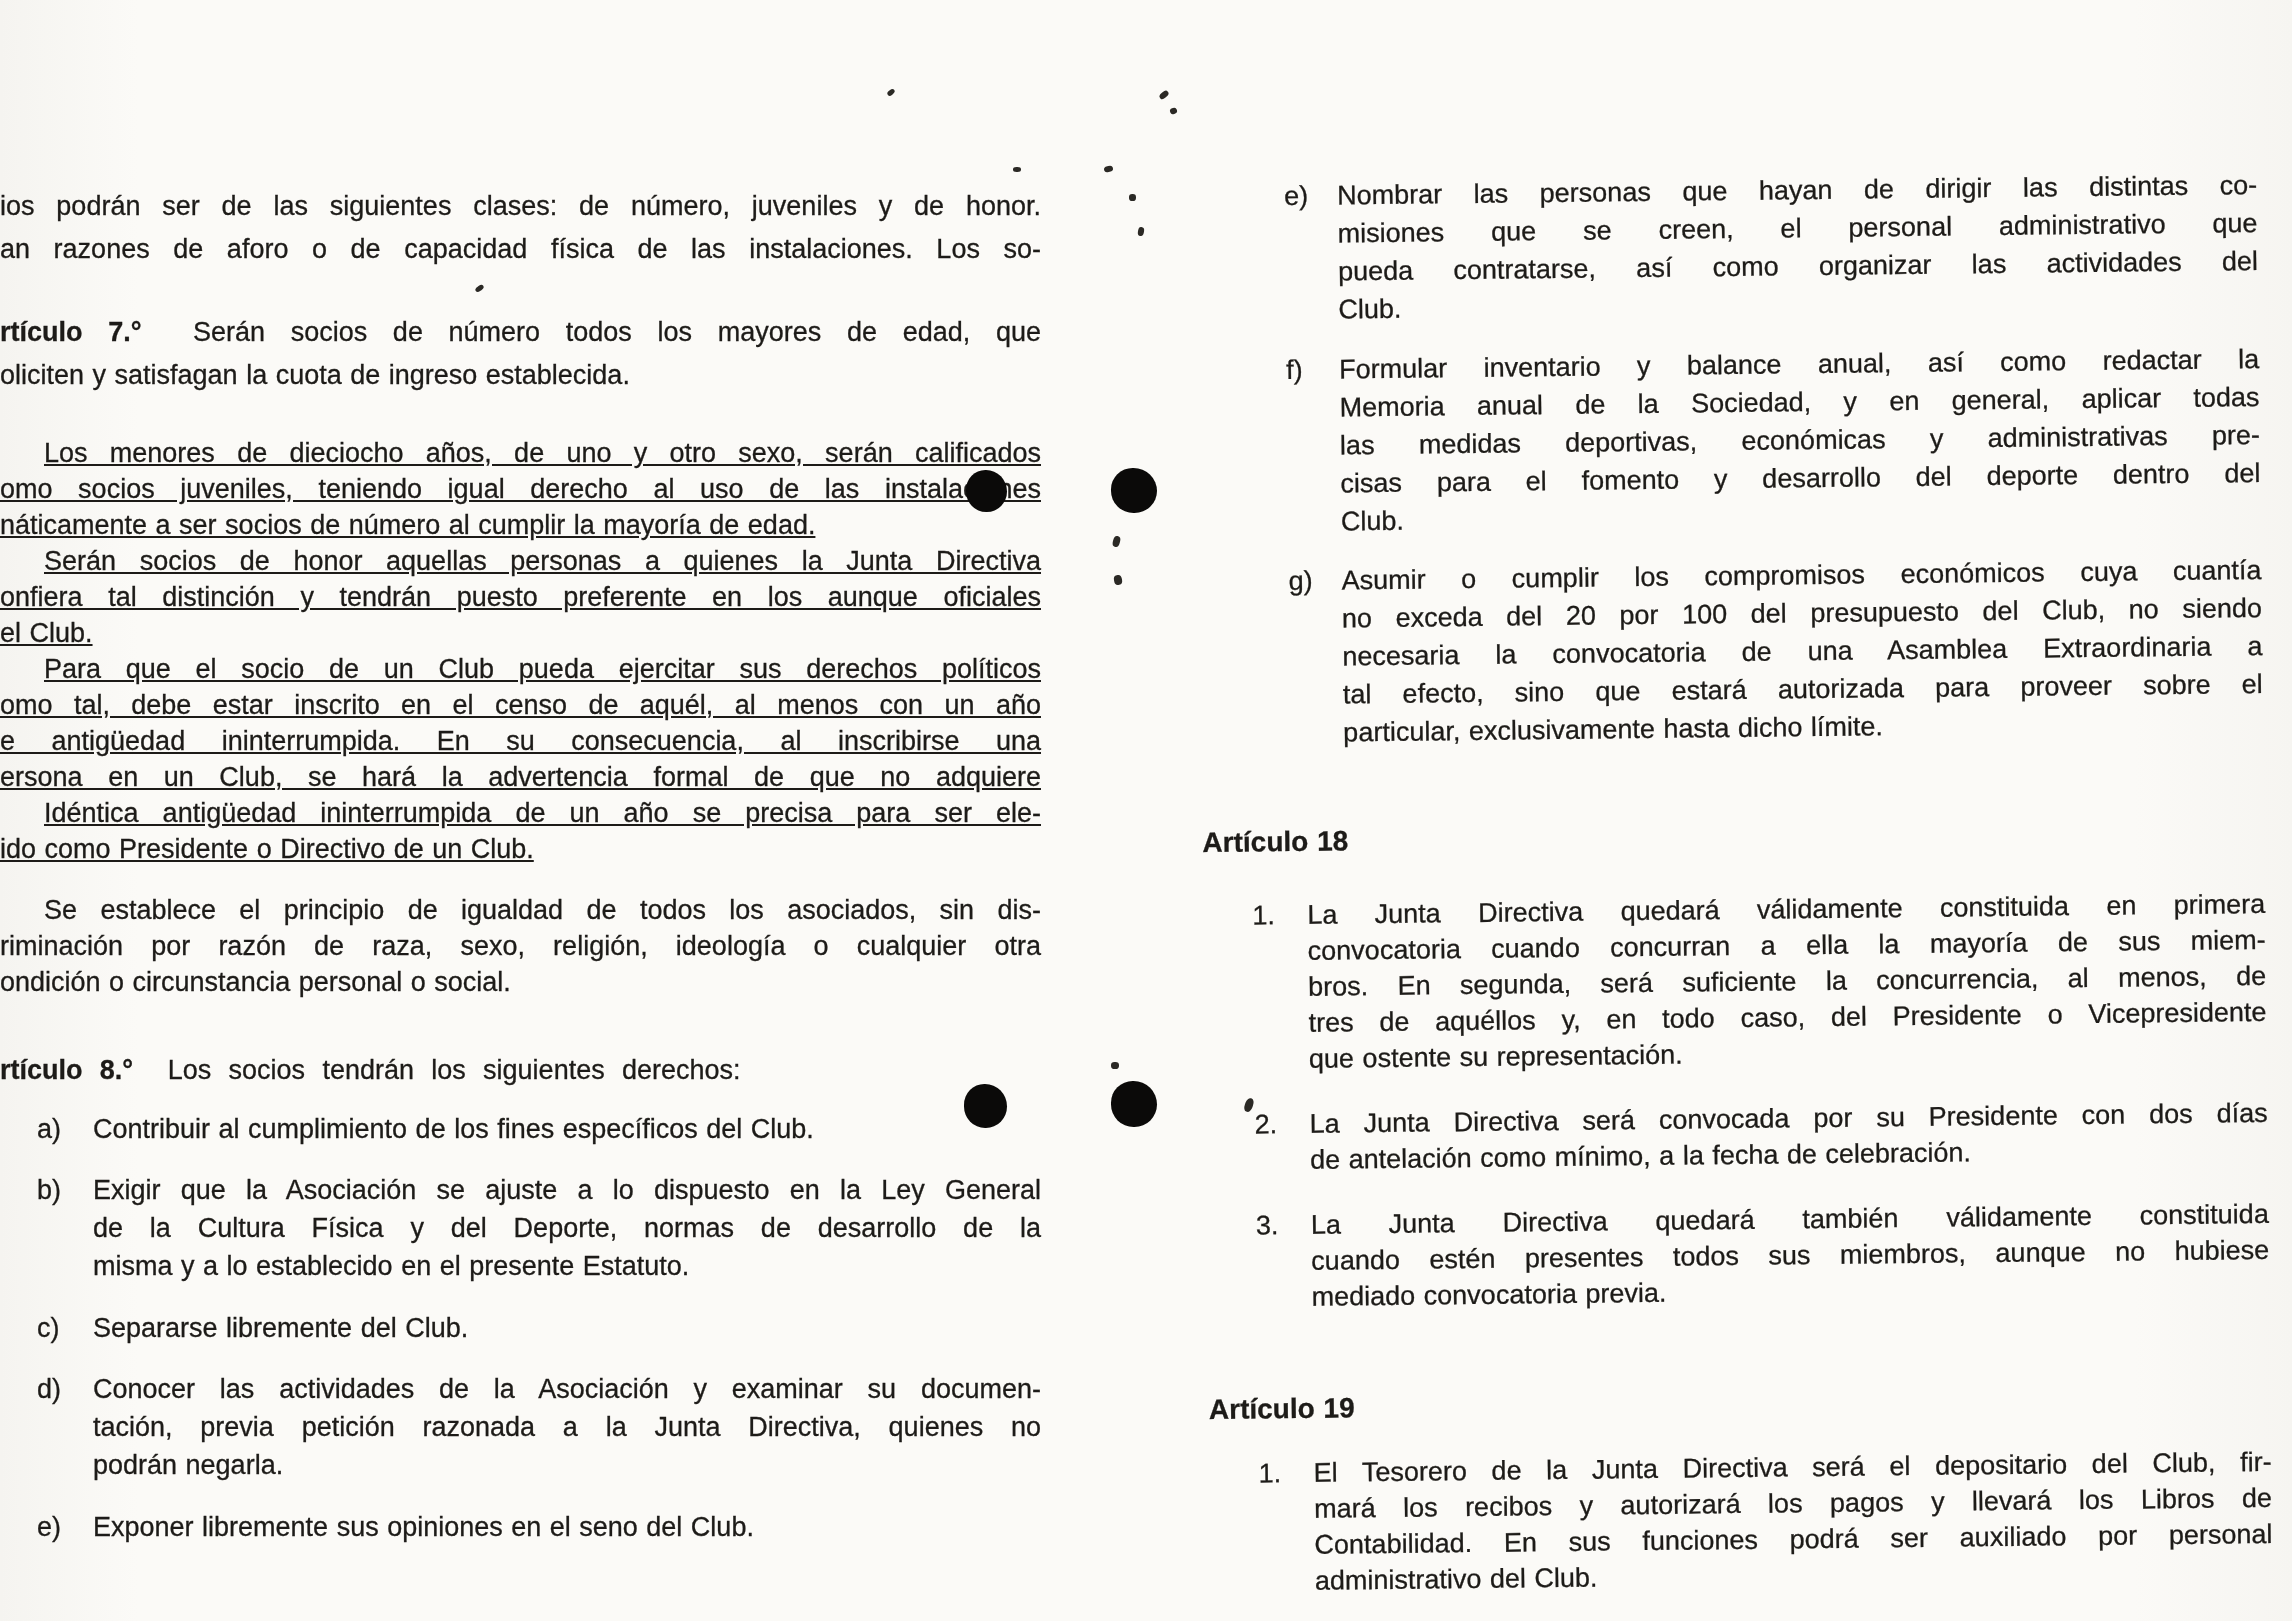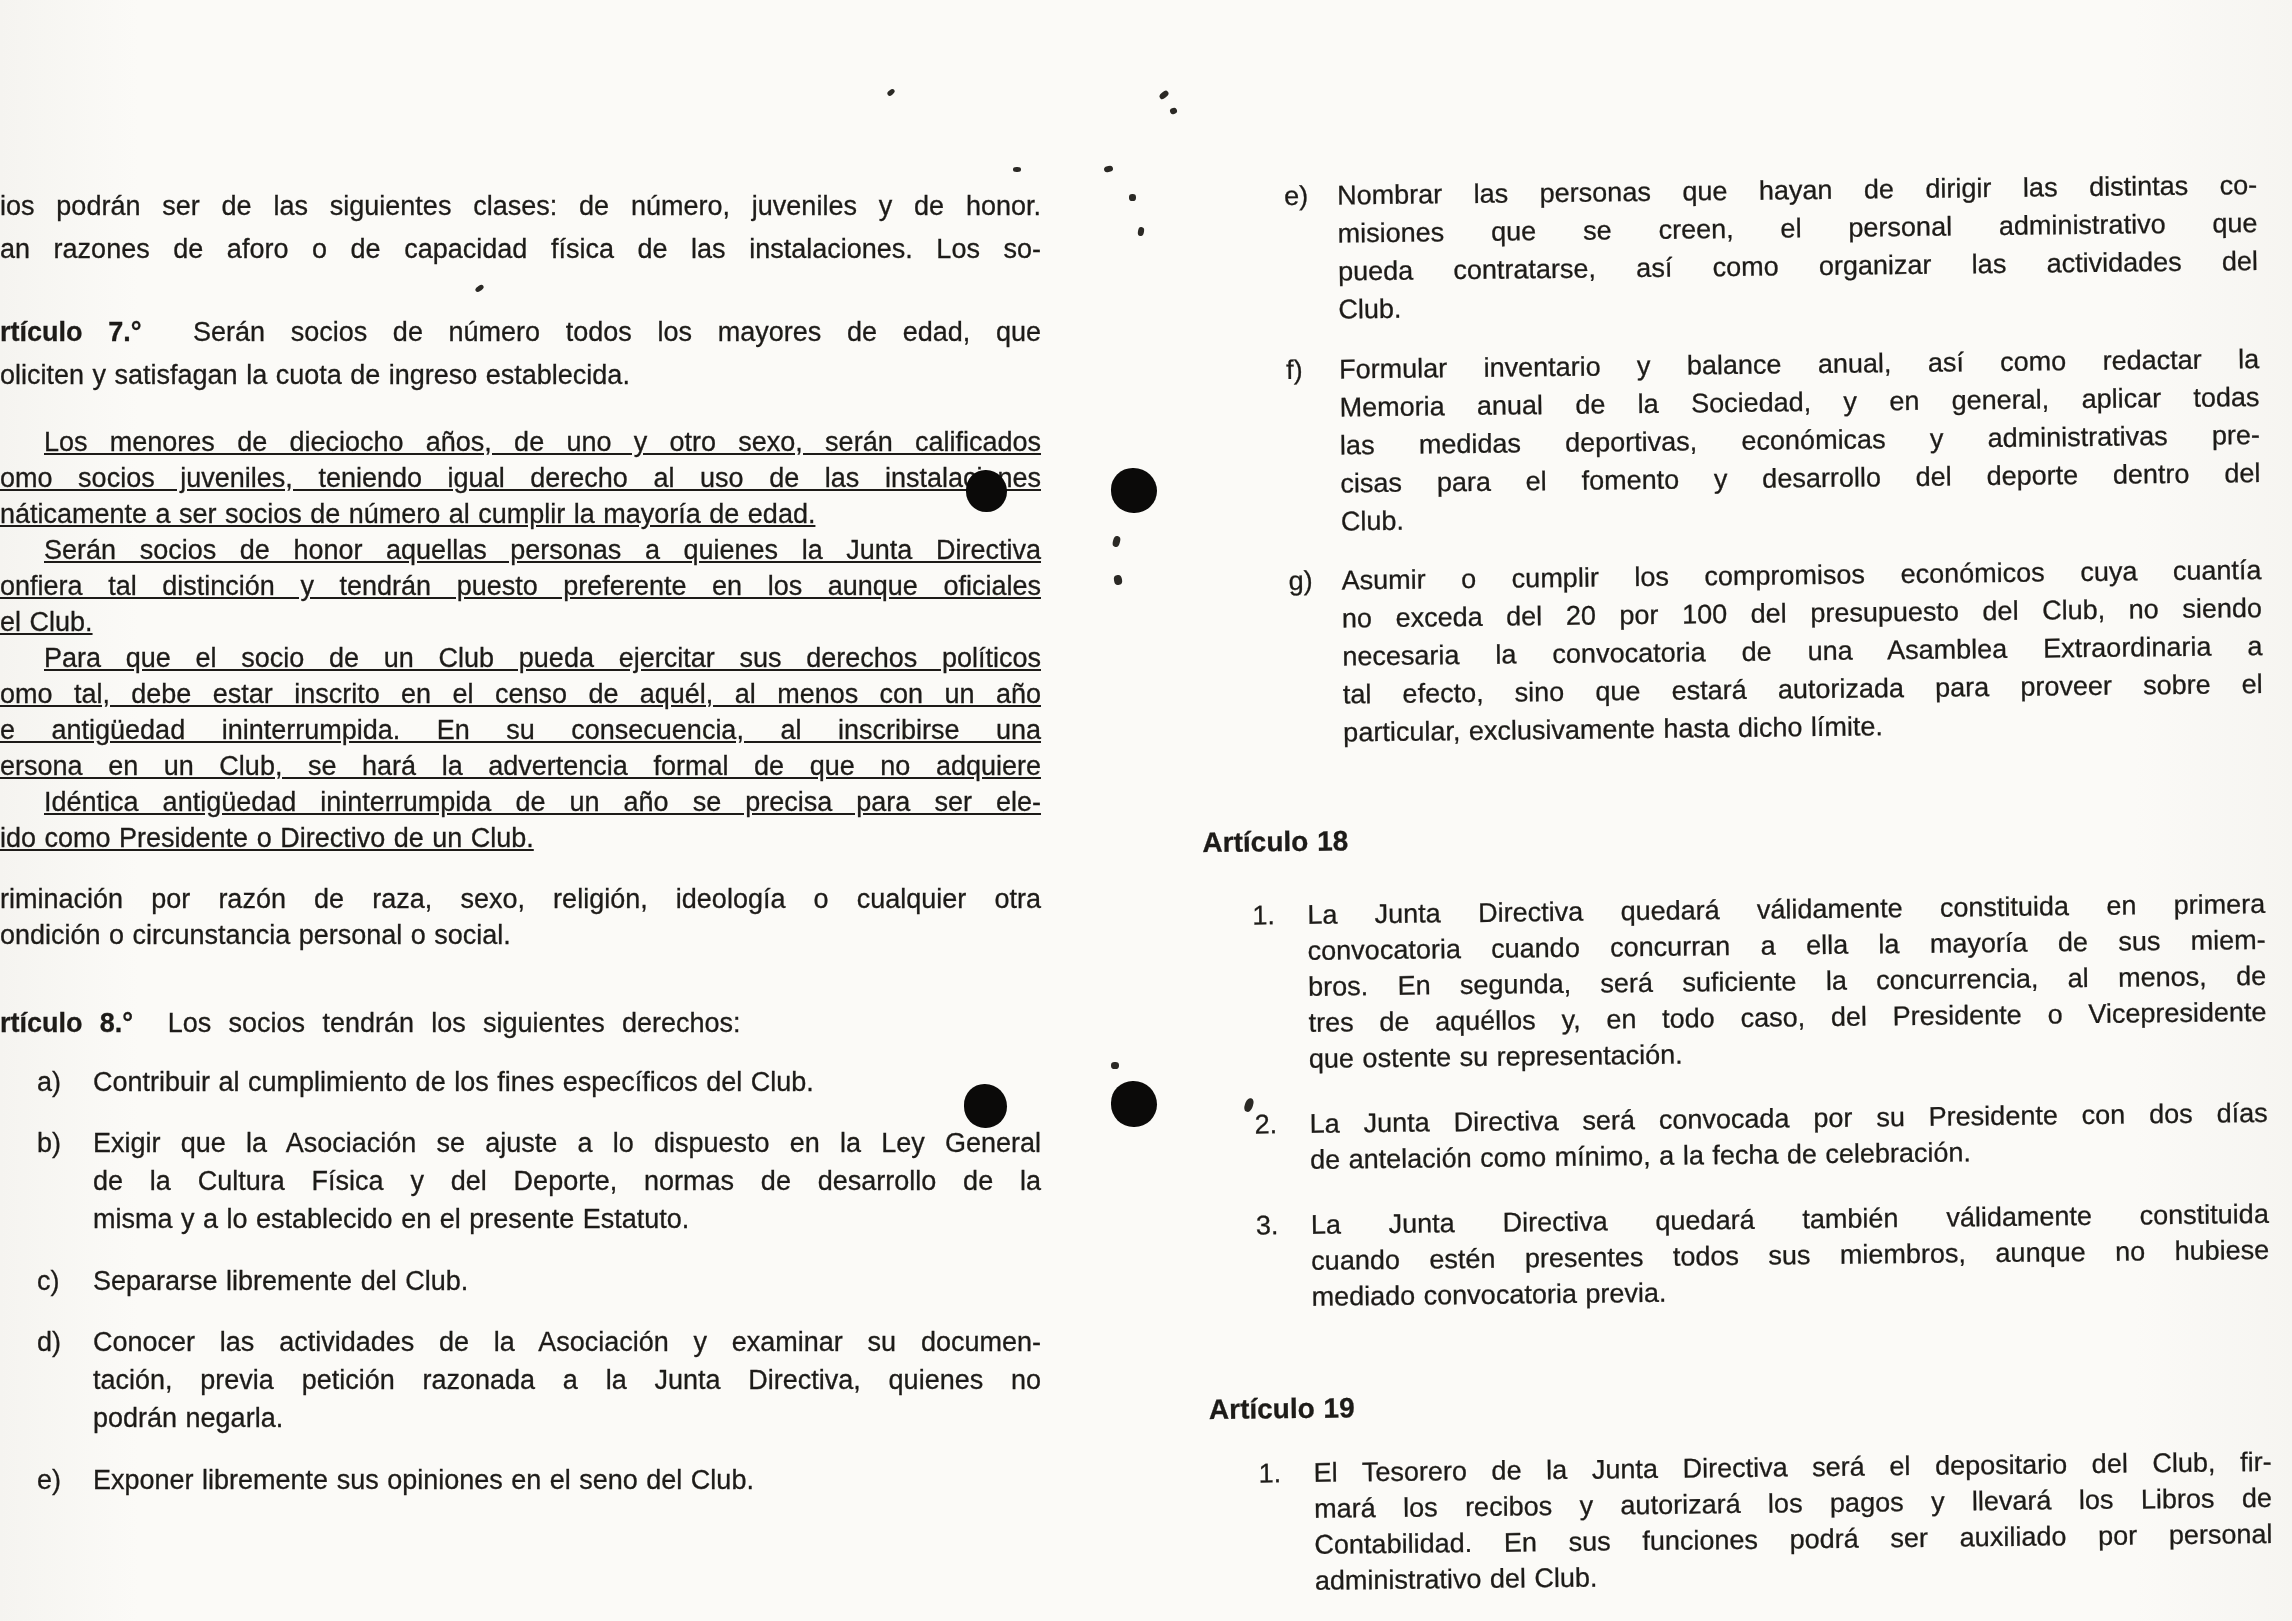--- a/index.html
+++ b/index.html
@@ -17,21 +17,21 @@
   #col-left{left:0;top:185px;width:1041px;}
   #col-right{left:1203px;top:172px;width:1062px;transform:rotate(-0.65deg);transform-origin:529px 711px;}
 
   .line{display:block;}
   .j{text-align:justify;text-align-last:justify;}
   .ind{text-indent:44px;}
   .b{font-weight:700;}
 
   
   .blkA{line-height:43px;margin-bottom:40px;}
-  .blkB{line-height:43px;margin-bottom:27px;}
+  .blkB{line-height:43px;margin-bottom:38px;}
   .para1{line-height:36px;margin-bottom:24.5px;text-decoration:underline;}
   .para2{line-height:36px;margin-bottom:49px;}
   .art8line{line-height:43px;margin-bottom:18px;word-spacing:9.8px;}
 
   .l-list .item{position:relative;padding-left:93px;line-height:38px;margin-bottom:23.5px;}
   .l-list .marker{position:absolute;left:37px;top:0;}
 
   
   .r-letter .item{position:relative;padding-left:142px;line-height:38px;margin-bottom:21.6px;}
   .r-letter .marker{position:absolute;left:89px;top:0;}
@@ -91,20 +91,21 @@
       <div class="line">el Club.</div>
       <div class="line j ind">Para que el socio de un Club pueda ejercitar sus derechos políticos</div>
       <div class="line j">omo tal, debe estar inscrito en el censo de aquél, al menos con un año</div>
       <div class="line j">e antigüedad ininterrumpida. En su consecuencia, al inscribirse una</div>
       <div class="line j">ersona en un Club, se hará la advertencia formal de que no adquiere</div>
       <div class="line j ind">Idéntica antigüedad ininterrumpida de un año se precisa para ser ele-</div>
       <div class="line">ido como Presidente o Directivo de un Club.</div>
     </div>
 
     <div class="para2">
+      <div class="line j ind">Se establece el principio de igualdad de todos los asociados, sin dis-</div>
       <div class="line j">riminación por razón de raza, sexo, religión, ideología o cualquier otra</div>
       <div class="line">ondición o circunstancia personal o social.</div>
     </div>
 
     <div class="art8line">
       <div class="line"><span class="b">rtículo 8.°</span>&nbsp; <span>Los socios tendrán los siguientes derechos:</span></div>
     </div>
 
     <div class="l-list">
       <div class="item">

